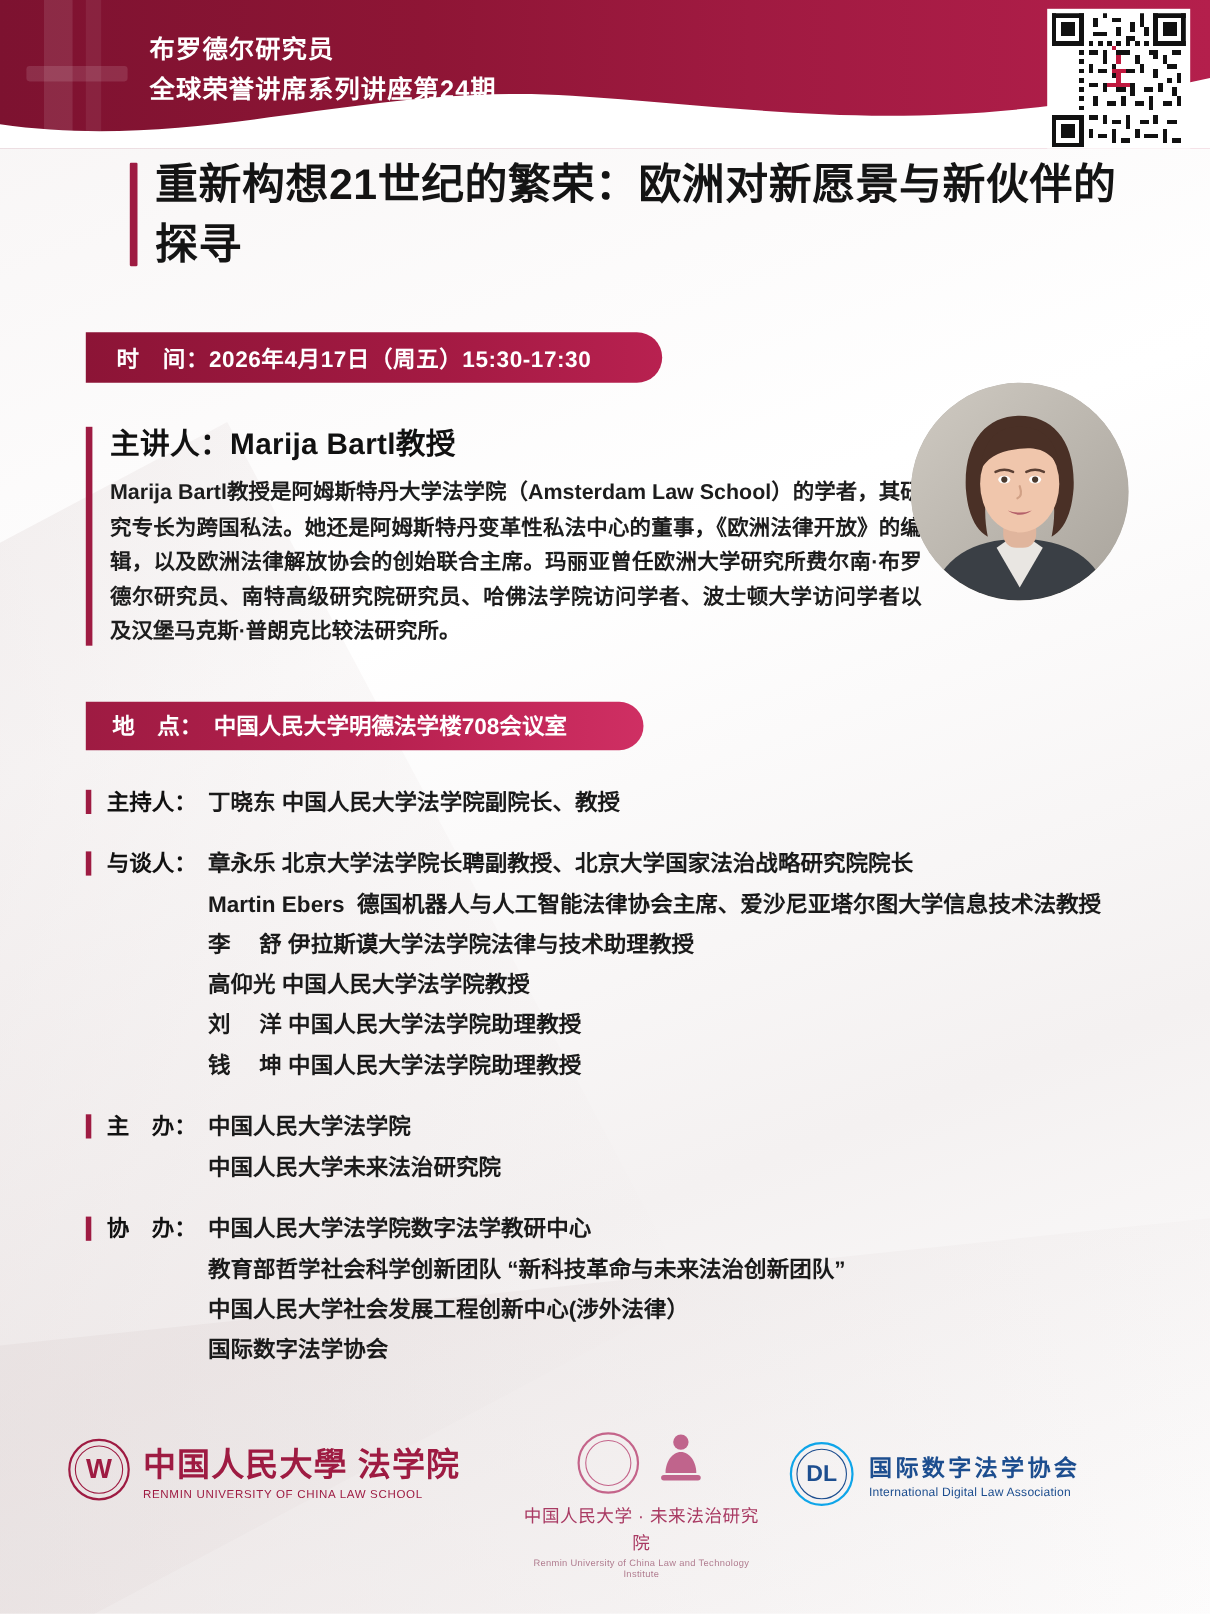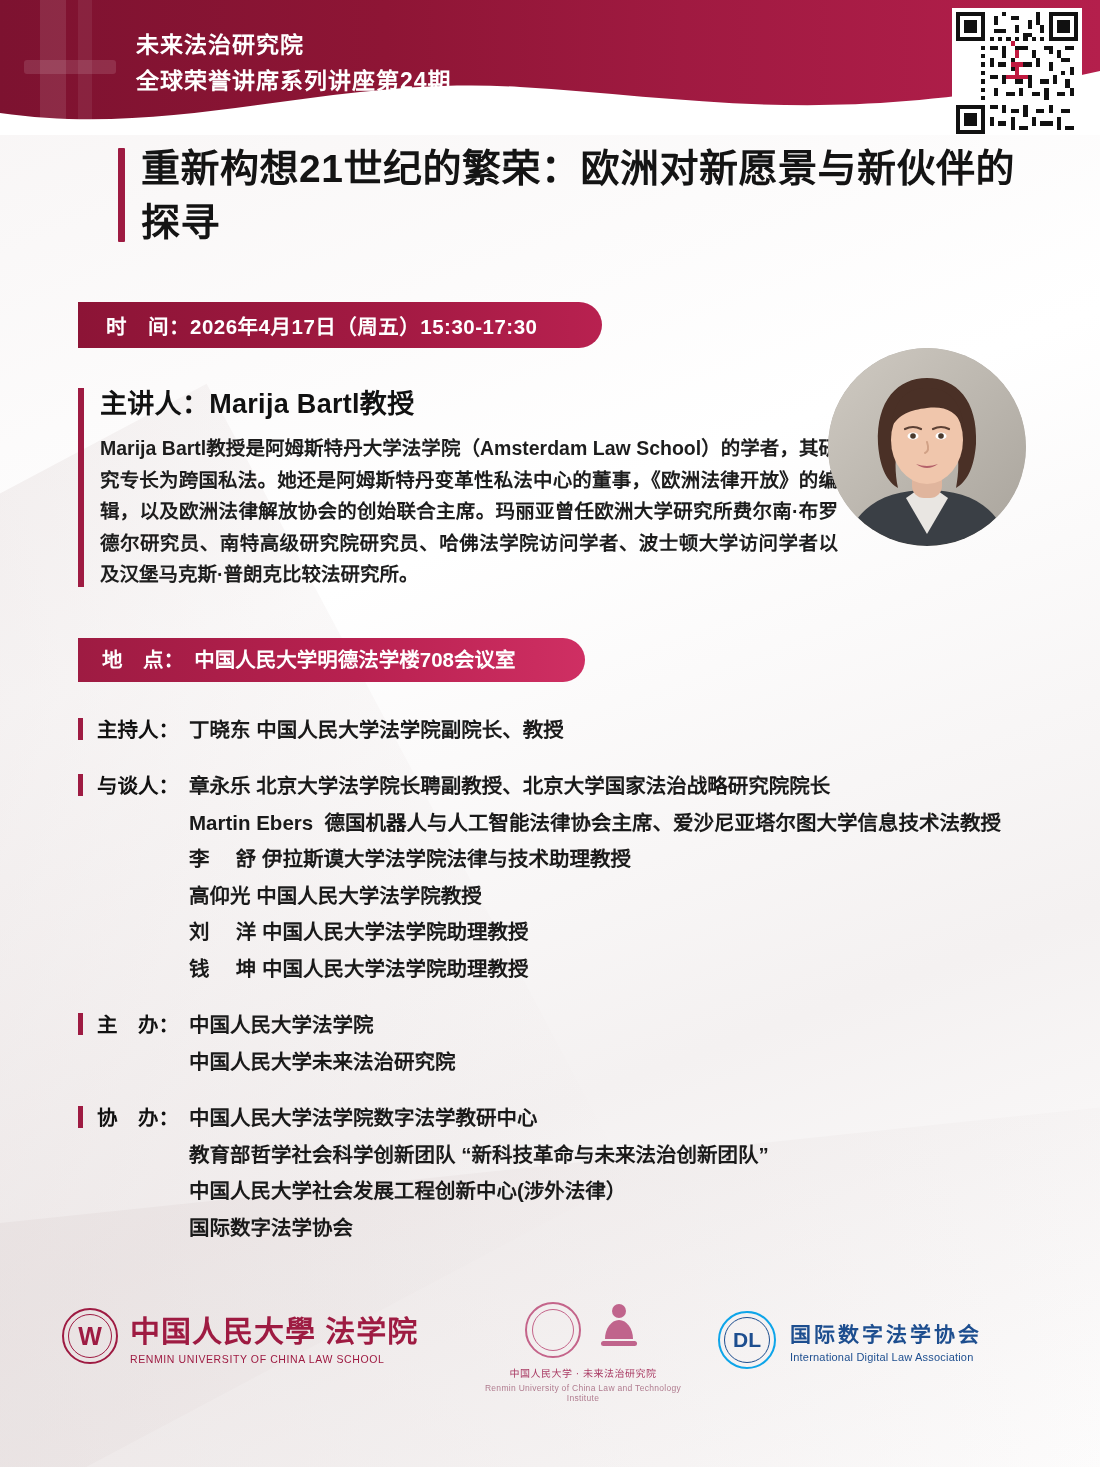--- a/index.html
+++ b/index.html
@@ -323,21 +323,21 @@
     position: relative;
   }
   .logo-flti .seal2::after {
     content: "";
     position: absolute;
     inset: 5px;
     border-radius: 50%;
     border: 1px solid #c4648a;
   }
   .logo-flti .cn {
-    font-size: 10px;
+    font-size: 16px;
     color: #a93a63;
     margin-top: 4px;
     letter-spacing: 0.5px;
   }
   .logo-flti .en {
     font-size: 8.5px;
     color: #b07c8f;
     margin-top: 3px;
     letter-spacing: 0.3px;
   }
@@ -391,21 +391,21 @@
   <div class="header-col-a"></div>
   <div class="header-col-b"></div>
   <div class="header-cap"></div>
 
   <svg class="header-wave" viewBox="0 0 1100 70" preserveAspectRatio="none">
     <path d="M0,70 L0,46 C180,72 330,8 520,20 C700,31 840,62 1100,4 L1100,70 Z" fill="#ffffff"></path>
     <path d="M0,70 L0,58 C200,78 340,26 540,36 C740,46 880,70 1100,24 L1100,70 Z" fill="#ffffff" opacity="0.0"></path>
   </svg>
 
   <div class="header-text">
-    <div class="line1">未来法治研究院</div>
+    <div class="line1">布罗德尔研究员</div>
     <div class="line2">全球荣誉讲席系列讲座第24期</div>
   </div>
 
   <div class="qr">
     <div class="qr-inner">
       <svg width="122" height="122" viewBox="0 0 29 29" shape-rendering="crispEdges">
         <rect width="29" height="29" fill="#fff"></rect>
         <g fill="#111">
 
           <rect x="0" y="0" width="7" height="1"></rect>

